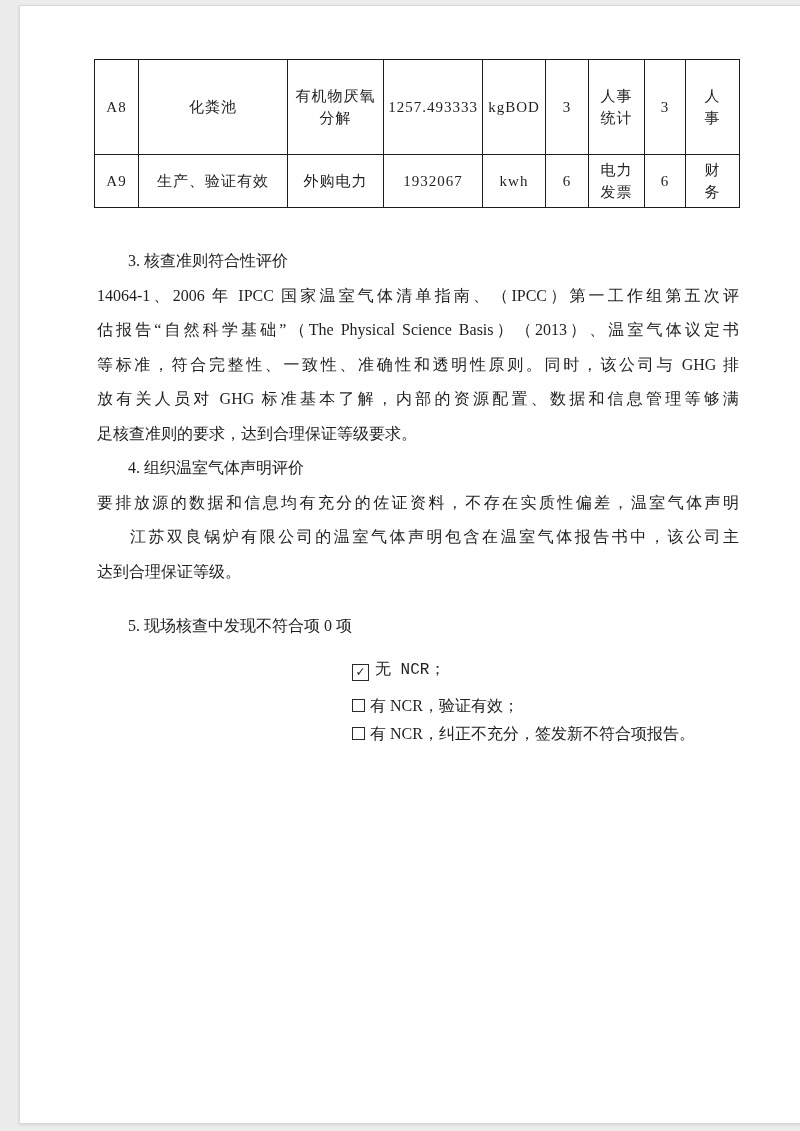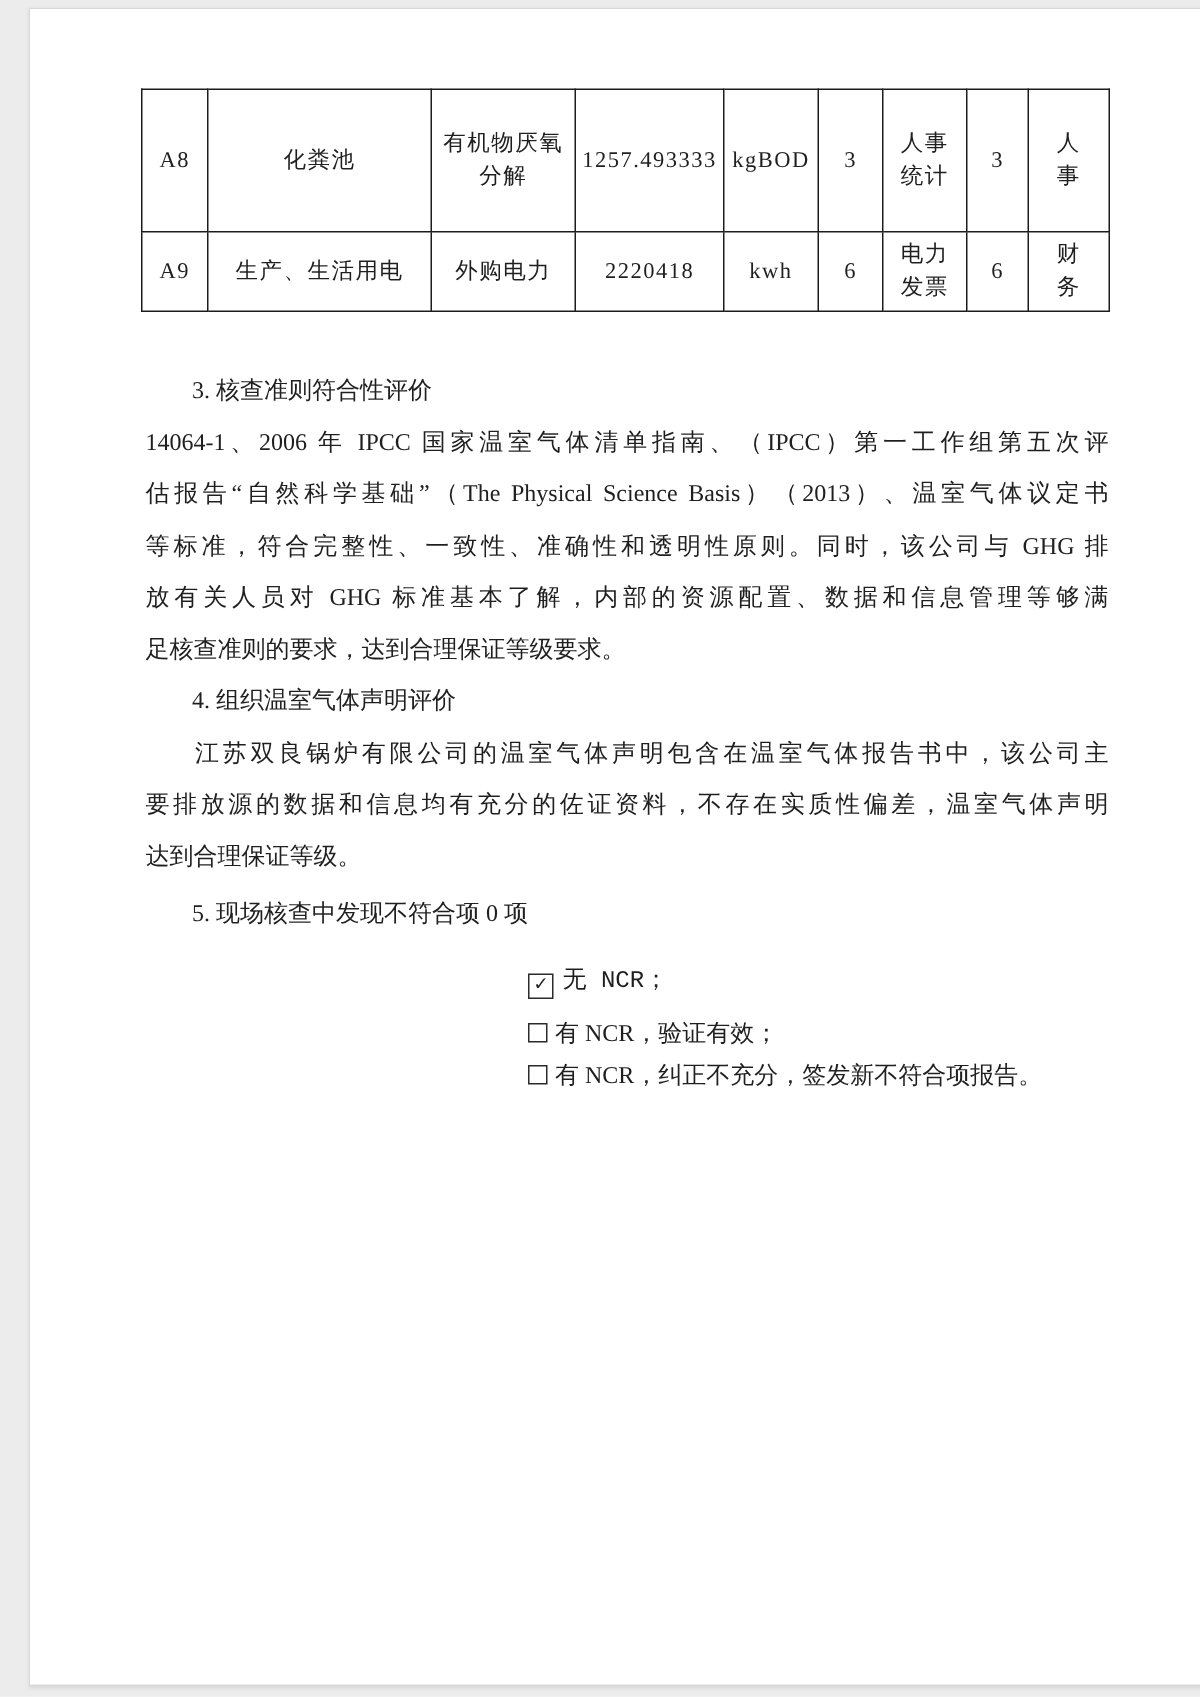--- a/index.html
+++ b/index.html
@@ -49,21 +49,21 @@
     margin-top: 36px;
     margin-left: 3px;
     width: 642px;
     font-size: 16px;
     line-height: 34.5px;
   }
   .heading { padding-left: 31px; }
   .pline { text-align: justify; text-align-last: justify; }
   .pline.first { text-indent: 33px; }
   .pline.last { text-align: center; text-align-last: left; }
-  .sec5 { margin-top: 4px; }
+  .sec5 { margin-top: 20px; }
 
   
   .ncr-list { margin-top: 8px; padding-left: 255px; }
   .ncr-option { white-space: nowrap; }
   .ncr-option.big { line-height: 36px; margin-bottom: 4px; font-family: Liberation Mono, monospace; }
   .ncr-option.small { line-height: 28px; }
   .cb {
     display: inline-block;
     border: 1.5px solid #2a2a2a;
     vertical-align: -2px;
@@ -108,44 +108,44 @@
         <td class="c2">有机物厌氧分解</td>
         <td class="c3">1257.493333</td>
         <td class="c4">kgBOD</td>
         <td class="c5">3</td>
         <td class="c6">人事统计</td>
         <td class="c7">3</td>
         <td class="c8">人事</td>
       </tr>
       <tr class="r1">
         <td class="c0">A9</td>
-        <td class="c1">生产、生活用电</td>
+        <td class="c1">生产、验证有效</td>
         <td class="c2">外购电力</td>
-        <td class="c3">2220418</td>
+        <td class="c3">1932067</td>
         <td class="c4">kwh</td>
         <td class="c5">6</td>
         <td class="c6">电力发票</td>
         <td class="c7">6</td>
         <td class="c8">财务</td>
       </tr>
     </tbody>
       </table>
 
     <div class="text-block">
 
       <div class="heading">3. 核查准则符合性评价</div>
       <div class="pline">14064-1、2006 年 IPCC 国家温室气体清单指南、（IPCC）第一工作组第五次评</div>
       <div class="pline">估报告“自然科学基础”（The Physical Science Basis）（2013）、温室气体议定书</div>
       <div class="pline">等标准，符合完整性、一致性、准确性和透明性原则。同时，该公司与 GHG 排</div>
       <div class="pline">放有关人员对 GHG 标准基本了解，内部的资源配置、数据和信息管理等够满</div>
       <div class="pline last">足核查准则的要求，达到合理保证等级要求。</div>
 
       <div class="heading">4. 组织温室气体声明评价</div>
+      <div class="pline">要排放源的数据和信息均有充分的佐证资料，不存在实质性偏差，温室气体声明</div>
       <div class="pline first">江苏双良锅炉有限公司的温室气体声明包含在温室气体报告书中，该公司主</div>
-      <div class="pline">要排放源的数据和信息均有充分的佐证资料，不存在实质性偏差，温室气体声明</div>
       <div class="pline last">达到合理保证等级。</div>
 
       <div class="heading sec5">5. 现场核查中发现不符合项 0 项</div>
 
       <div class="ncr-list">
         <div class="ncr-option big">
           <span class="cb cb-big"><span>✓</span></span><span>无 NCR；</span>
         </div>
         <div class="ncr-option small">
           <span class="cb cb-small"></span><span>有 NCR，验证有效；</span>

